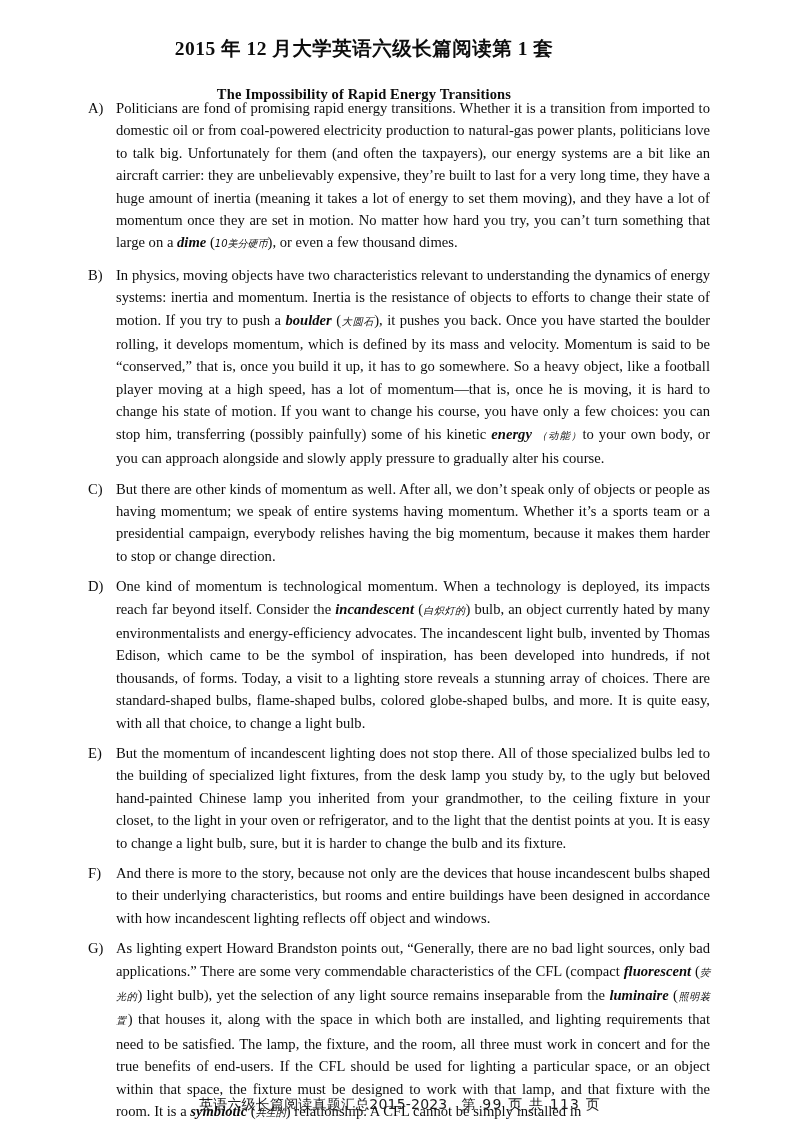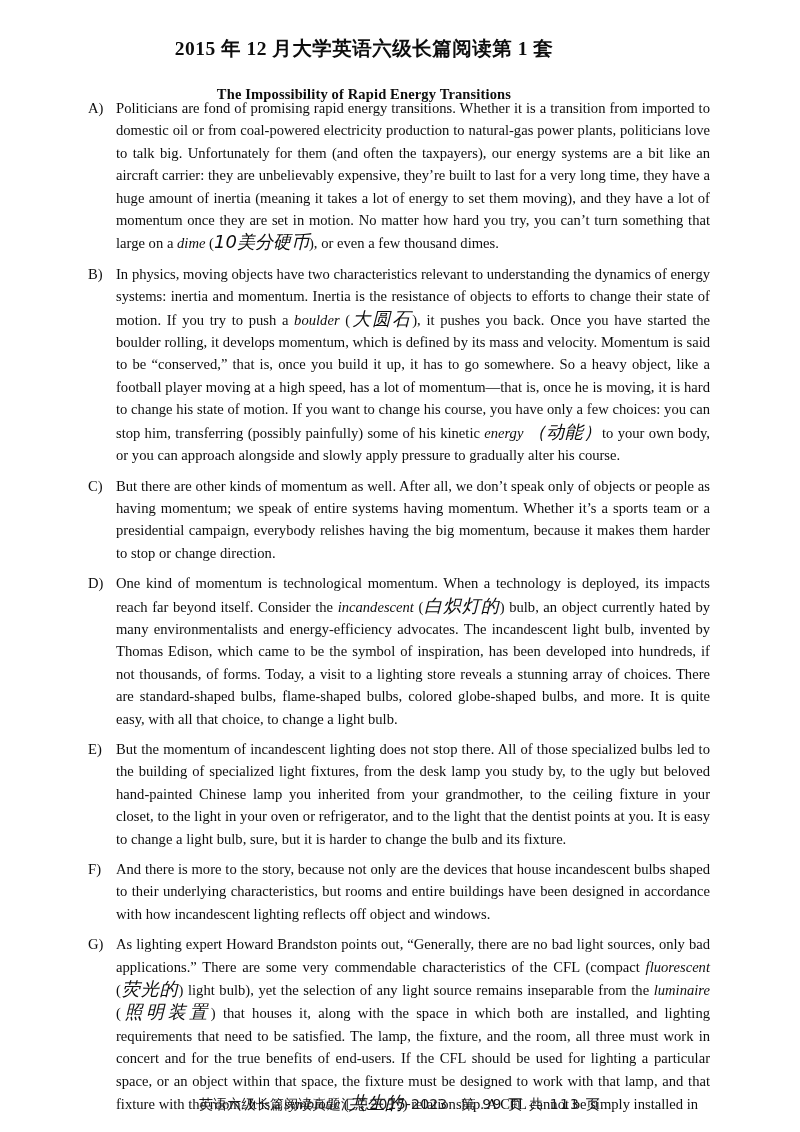--- a/index.html
+++ b/index.html
@@ -67,24 +67,25 @@
     line-height: 22.4px;
   }
   .para .ptext {
     display: block;
   }
   .para:last-of-type {
     margin-bottom: 0;
   }
   i, .it {
     font-style: italic;
+    font-weight: bold;
   }
   .cn {
     font-family: "DejaVu Sans", "Liberation Sans", sans-serif;
-    font-size: 18px;
+    font-size: 10px;
     font-style: italic;
   }
   .footer {
     position: absolute;
     left: 0;
     bottom: 18px;
     width: 800px;
     text-align: center;
     font-size: 14px;
     font-family: "DejaVu Sans", "Liberation Sans", sans-serif;

